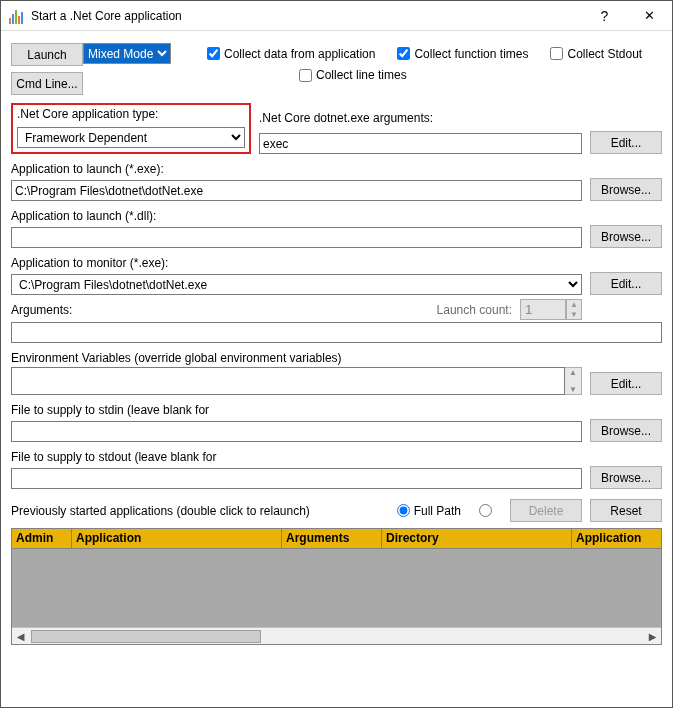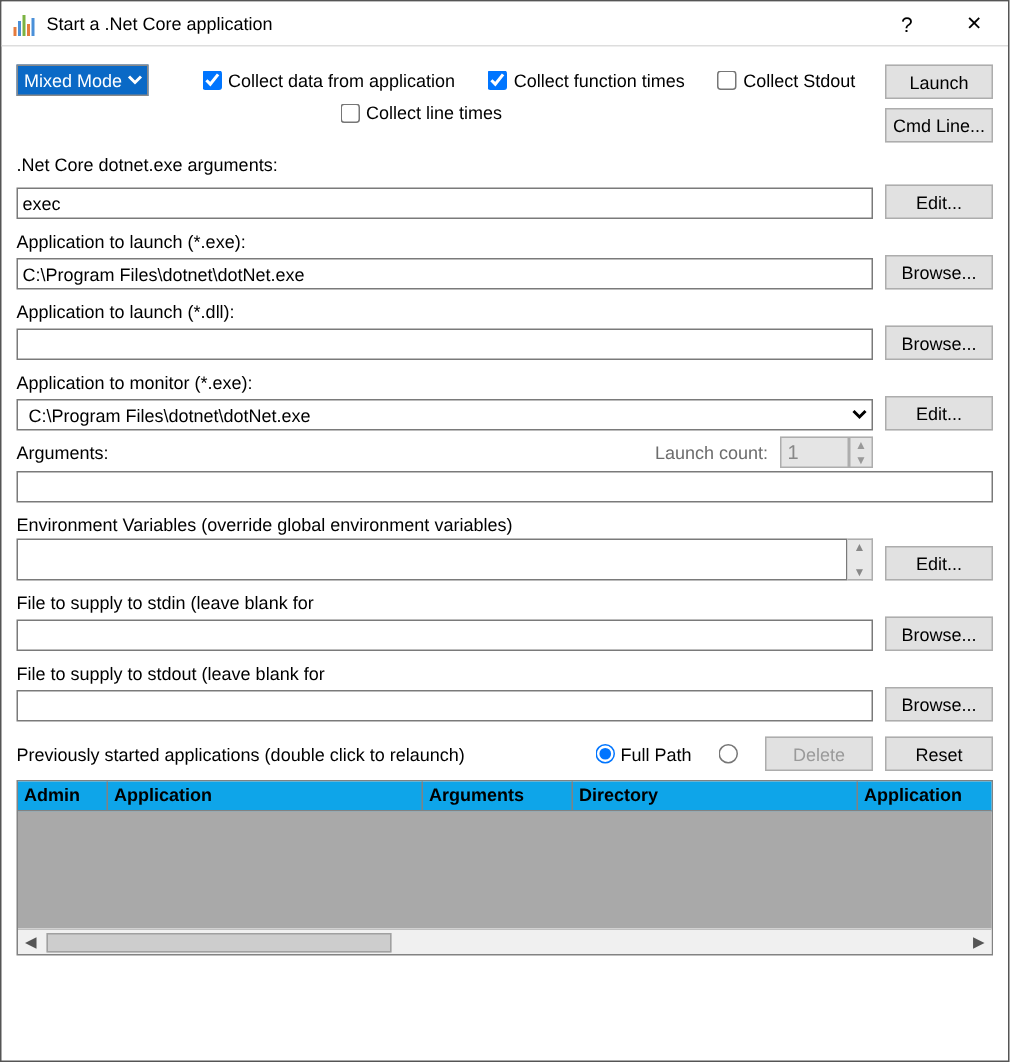--- a/index.html
+++ b/index.html
@@ -81,21 +81,21 @@
   .spinner .spin-btn{width:16px;height:21px;border:1px solid #adadad;background:#e5e5e5;color:#999;font-size:8px;display:flex;flex-direction:column;}
   .spin-btn div{flex:1;display:flex;align-items:center;justify-content:center;}
   textarea.multi{resize:none;width:100%;height:28px;border:1px solid #7a7a7a;font-family:inherit;font-size:12px;padding:2px;}
   .multi-scroll{display:flex;}
   .multi-scroll textarea{flex:1;}
   .vscroll{width:17px;border:1px solid #adadad;border-left:none;background:#e8e8e8;display:flex;flex-direction:column;justify-content:space-between;font-size:8px;color:#888;align-items:center;}
   .radio{display:inline-flex;align-items:center;gap:4px;margin-right:10px;}
   .radio input{margin:0;}
   .btn.disabled{color:#9a9a9a;}
   .tbl-wrap{margin-top:6px;border:1px solid #828282;}
-  .tbl-header{display:flex;background:#0ea5e9;border-bottom:1px solid #828282;height:20px;}
+  .tbl-header{display:flex;background:#eab308;border-bottom:1px solid #828282;height:20px;}
   .th{border-right:1px solid #828282;padding:2px 4px;font-weight:bold;font-size:12px;white-space:nowrap;overflow:hidden;}
   .tbl-body{height:78px;background:#a9a9a9;}
   .hscroll{height:17px;background:#f0f0f0;border-top:1px solid #c0c0c0;display:flex;align-items:center;}
   .hscroll .arrow{width:17px;text-align:center;font-size:10px;color:#555;}
   .hscroll .thumb{height:13px;background:#cdcdcd;border:1px solid #a0a0a0;width:230px;margin-left:2px;}
   .hscroll .track{flex:1;}
 </style>
 </head>
 <body>
 
@@ -109,20 +109,24 @@
   </span>
   <span class="title-text">Start a .Net Core application</span>
   <span class="title-spacer"></span>
   <div class="title-btn">?</div>
   <div class="title-btn close-btn">✕</div>
 </div>
 
 <div class="content">
 
   <div style="display:flex;align-items:flex-start;">
+    <div style="display:flex;flex-direction:column;gap:6px;margin-top:6px;">
+      <button class="btn right-col-btn">Launch</button>
+      <button class="btn right-col-btn">Cmd Line...</button>
+    </div>
     <div style="flex:1;">
       <div class="toprow">
         <select class="mode">
           <option>Mixed Mode</option>
         </select>
         <div style="width:20px;"></div>
         <label class="chk">
           <input type="checkbox" checked="" style="">
           <span>Collect data from application</span>
         </label>
@@ -135,27 +139,30 @@
           <span>Collect Stdout</span>
         </label>
       </div>
       <div class="linetimes">
         <label class="chk">
           <input type="checkbox" style="">
           <span>Collect line times</span>
         </label>
       </div>
     </div>
-    <div style="display:flex;flex-direction:column;gap:6px;margin-top:6px;">
-      <button class="btn right-col-btn">Launch</button>
-      <button class="btn right-col-btn">Cmd Line...</button>
-    </div>
   </div>
 
   <div style="display:flex;gap:8px;align-items:flex-end;">
+    <div class="highlight-box">
+      <div class="lbl">.Net Core application type:</div>
+      <div style="height:6px;"></div>
+      <select class="combo">
+        <option>Framework Dependent</option>
+      </select>
+    </div>
     <div style="flex:1;display:flex;flex-direction:column;gap:6px;margin-top:8px;">
       <div class="lbl">.Net Core dotnet.exe arguments:</div>
       <div class="row-with-btn">
         <input class="txt grow" value="exec" style="">
         <button class="btn right-col-btn">Edit...</button>
       </div>
     </div>
   </div>
 
   <div class="field-block">

